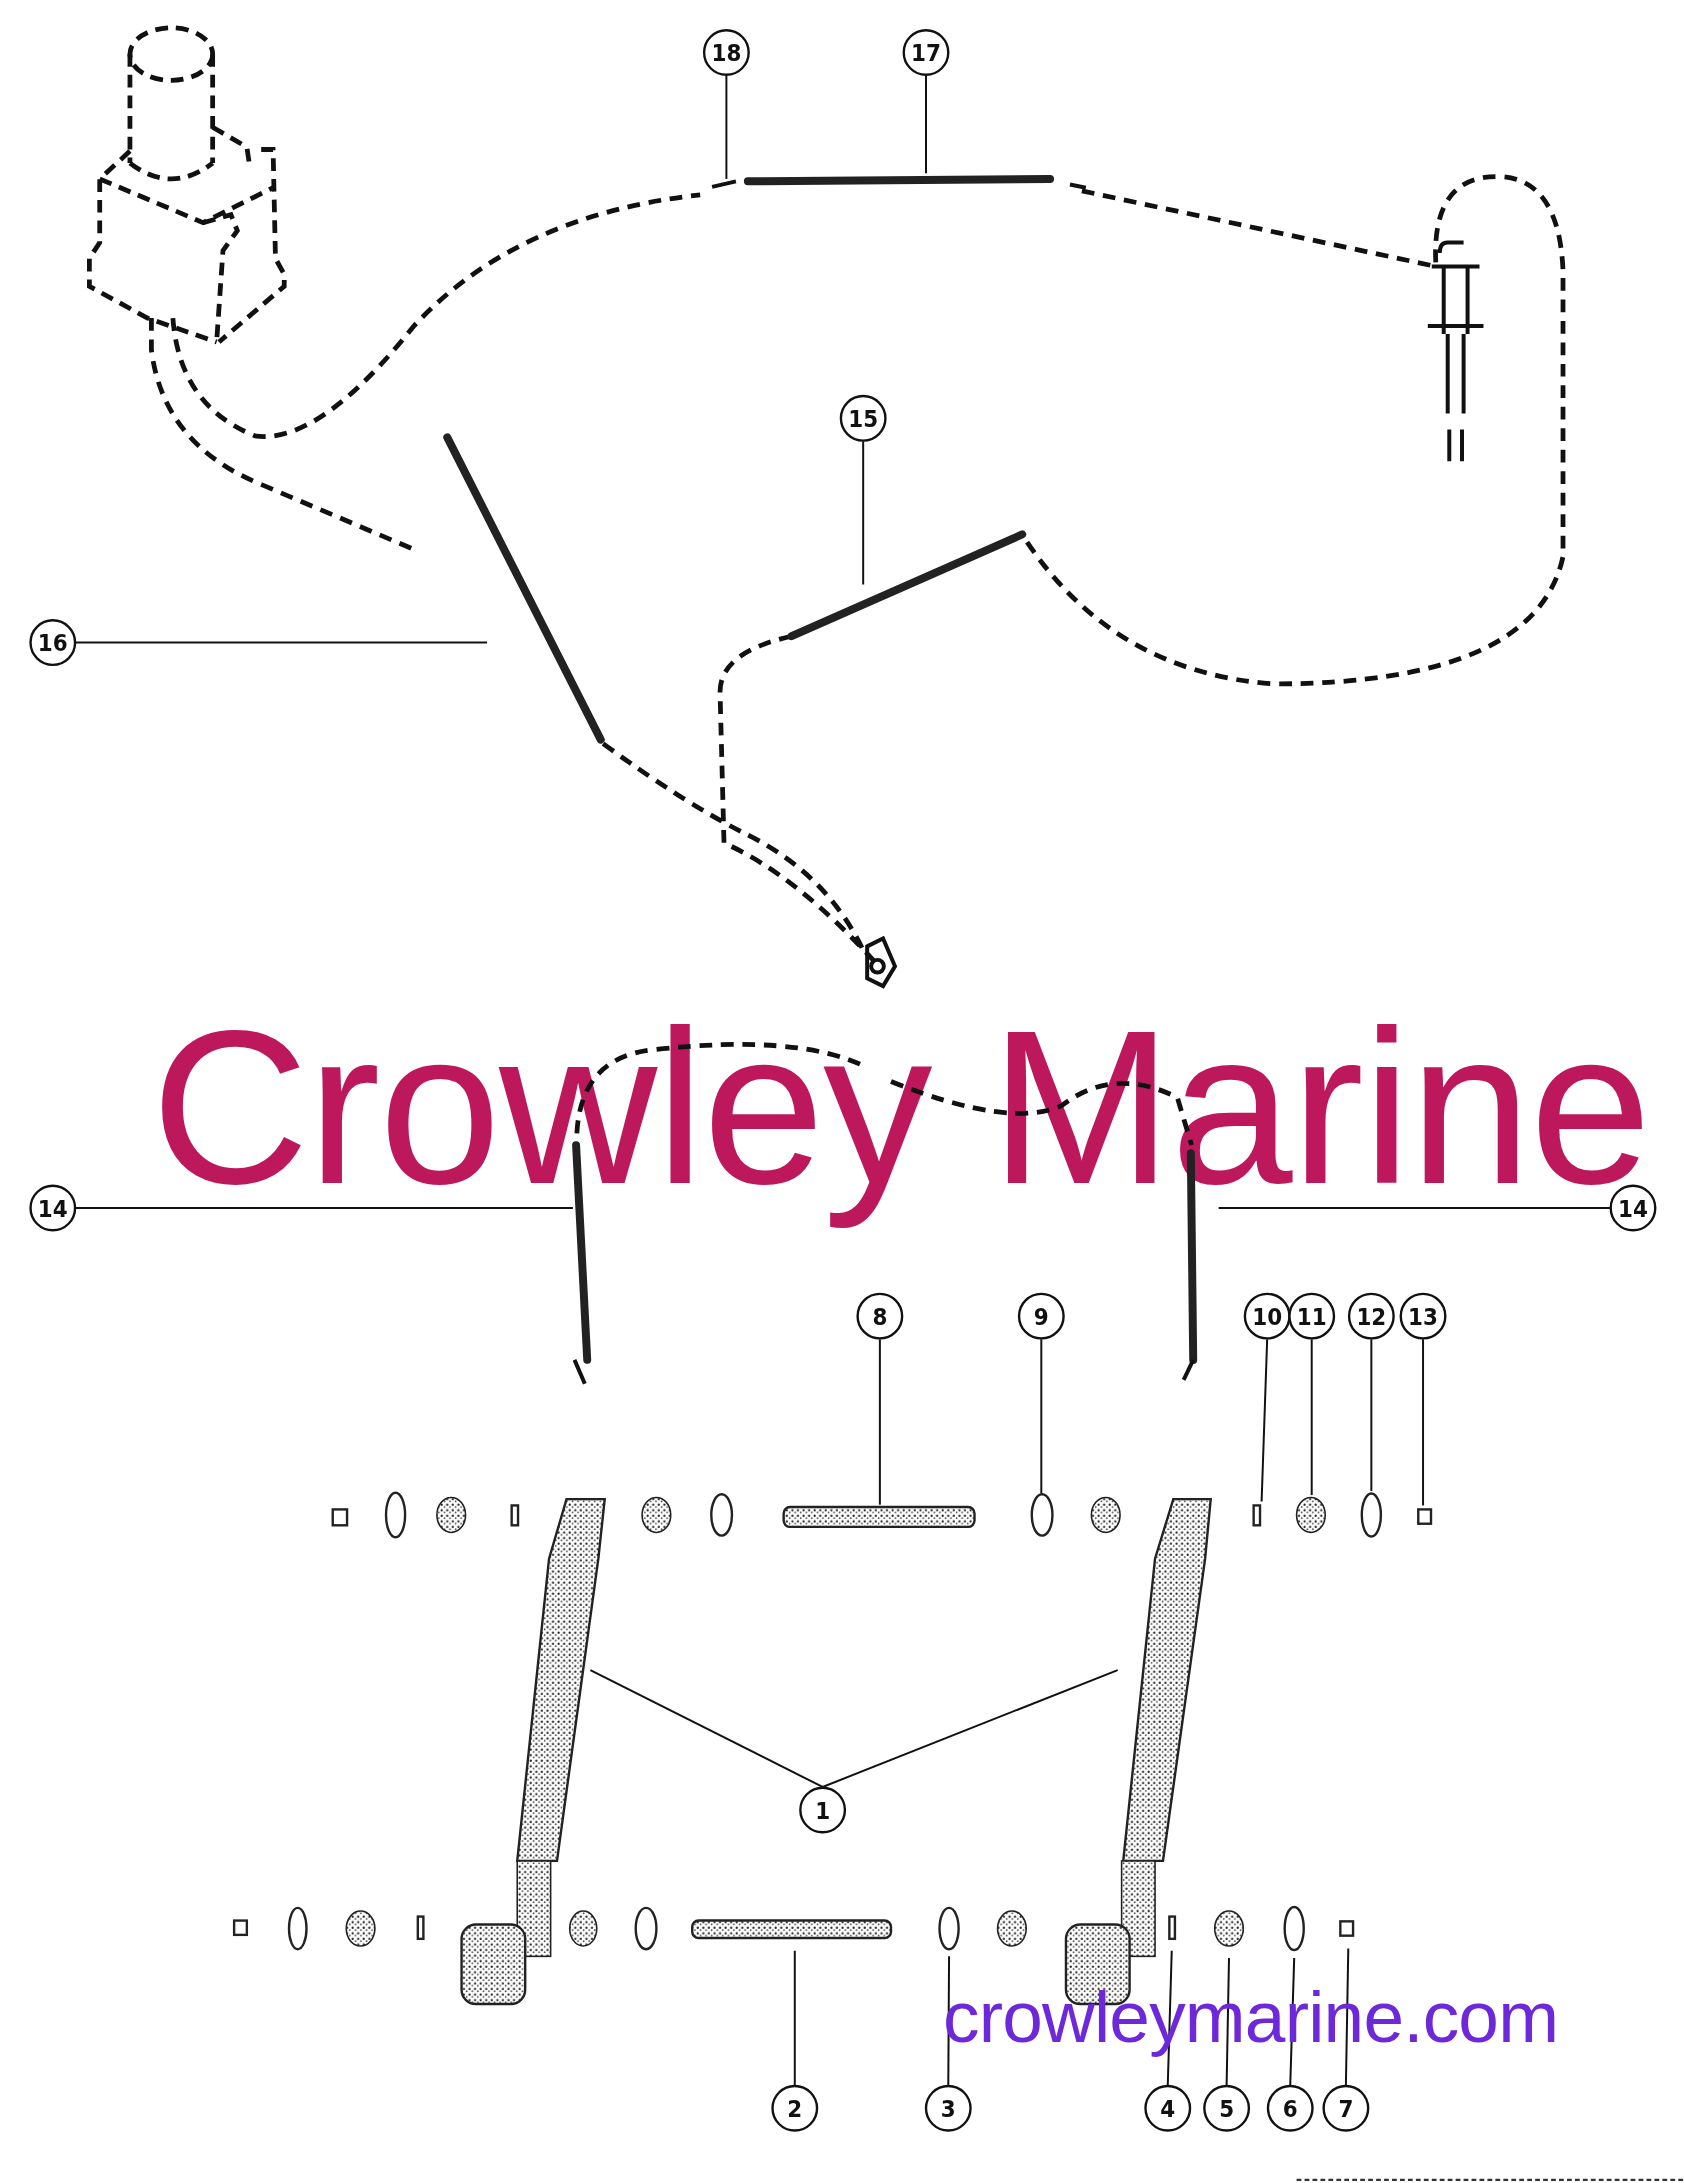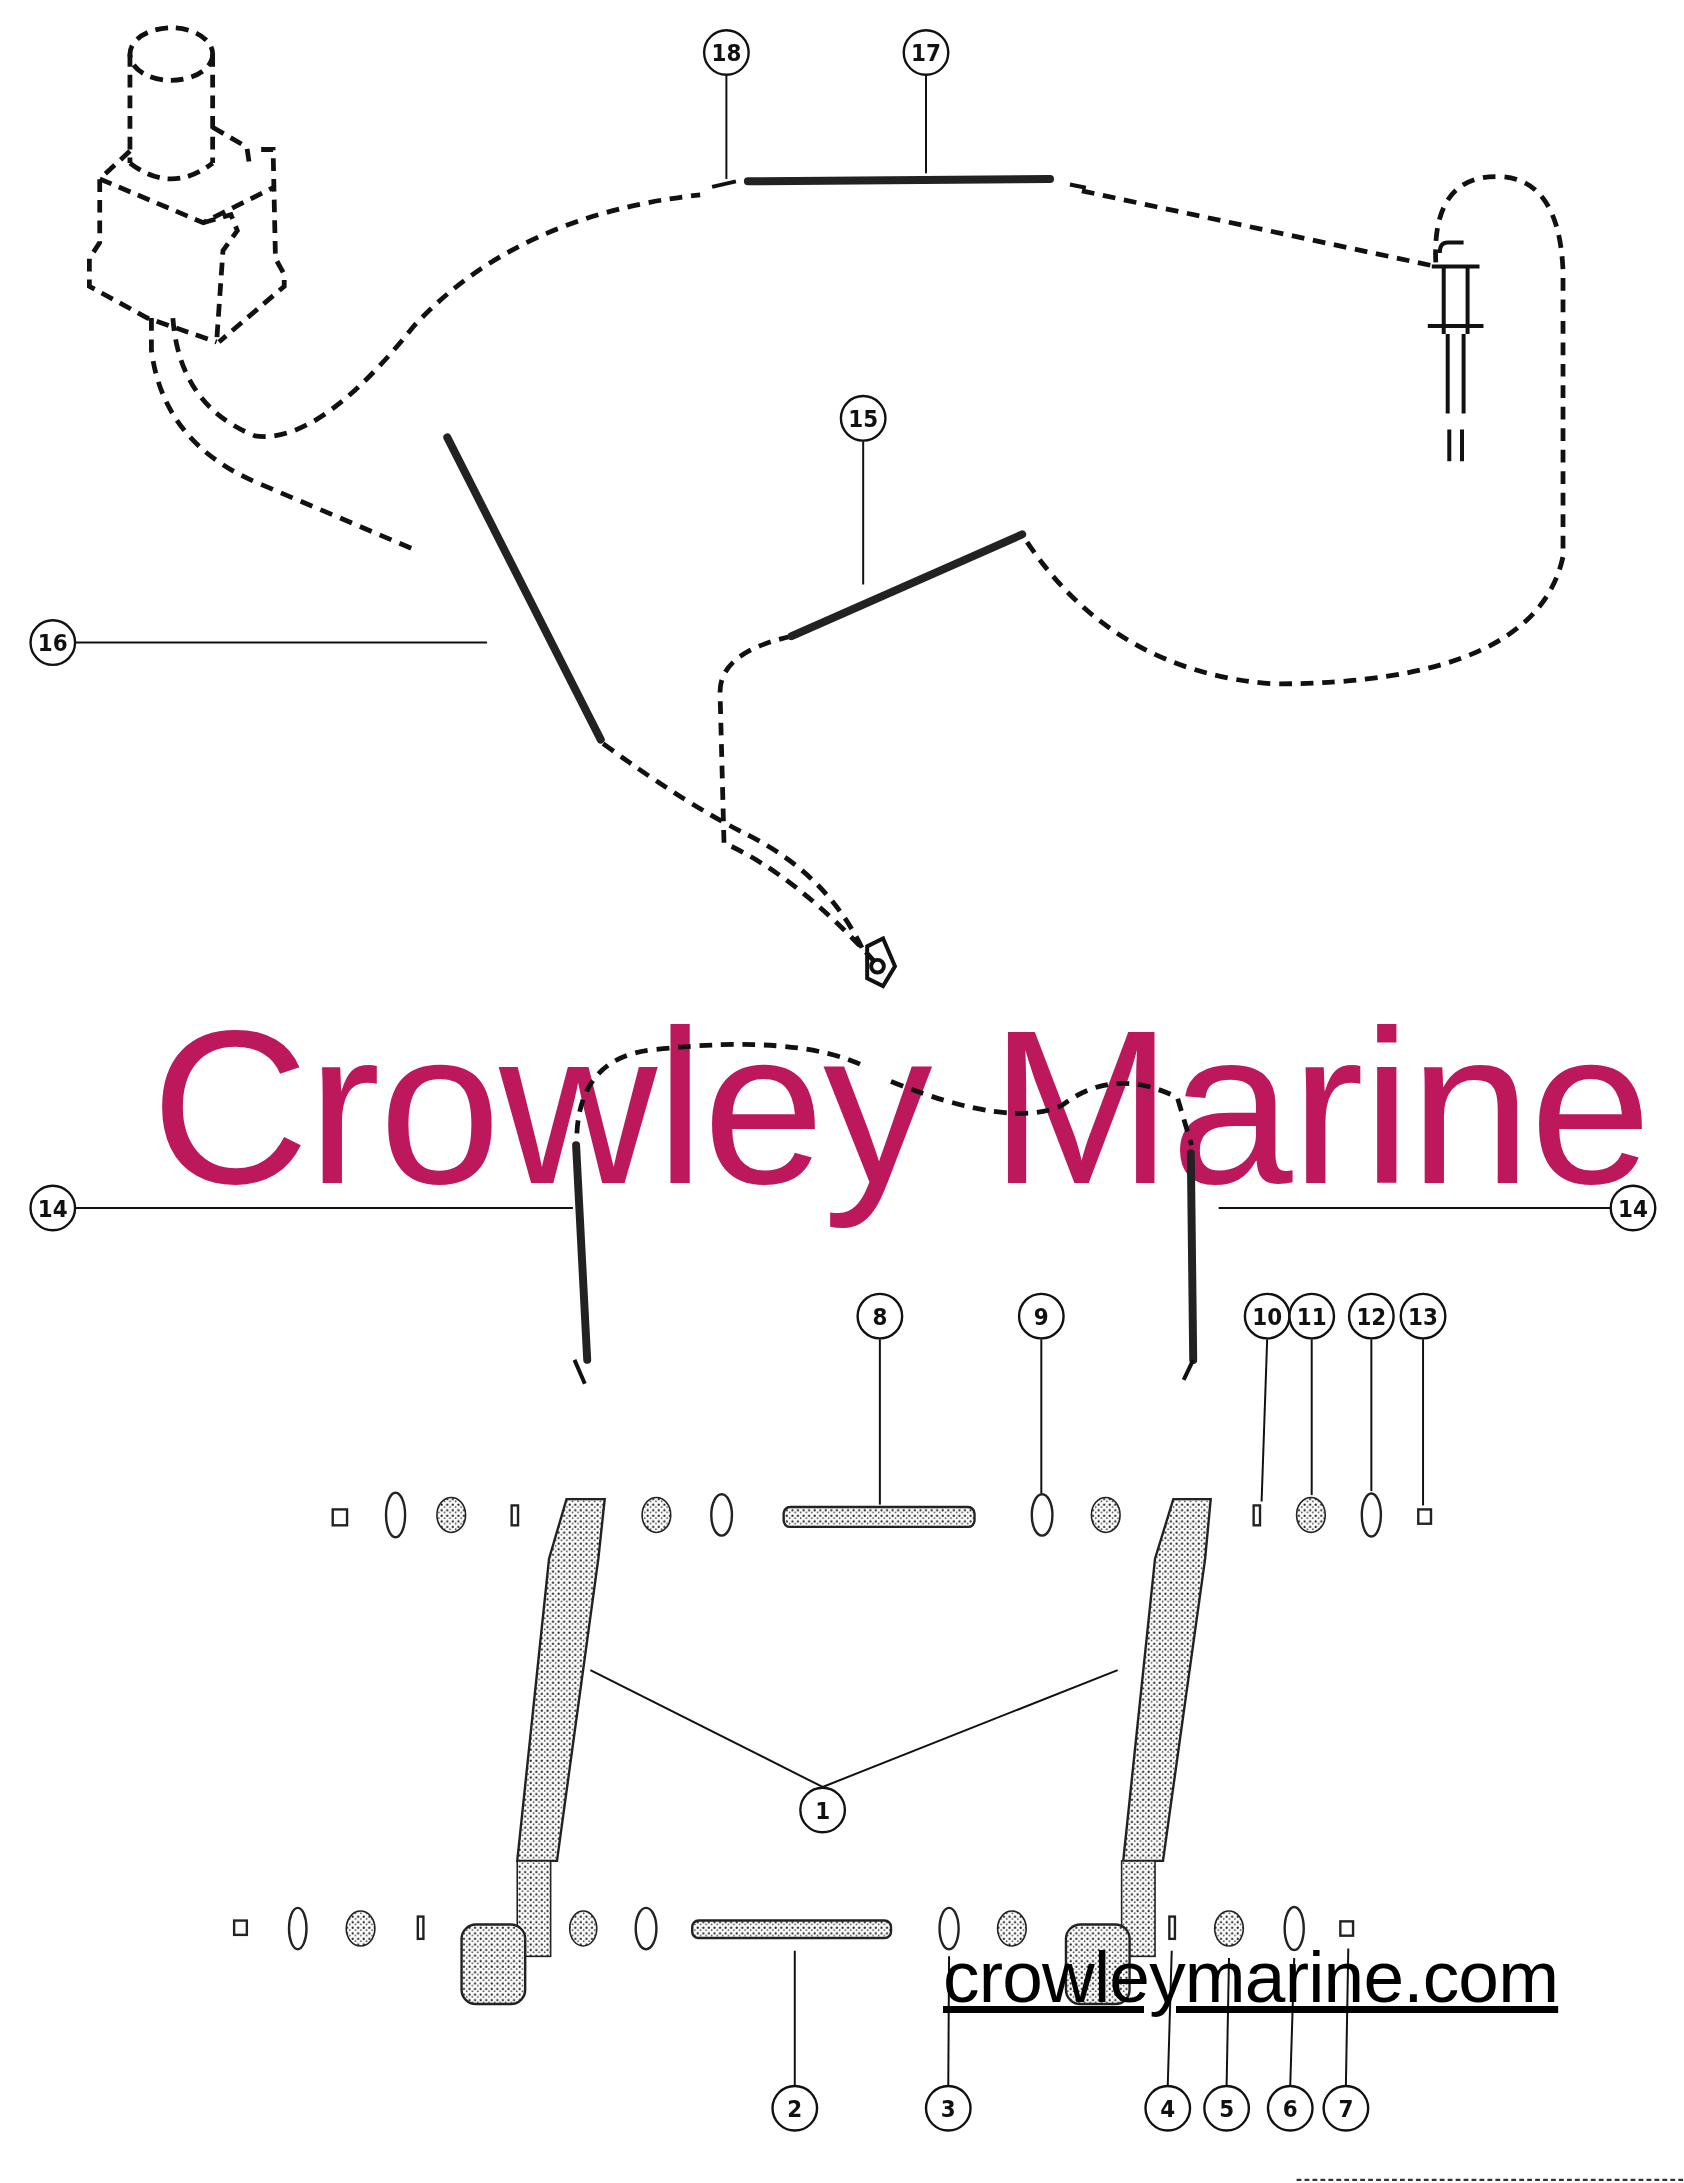--- a/index.html
+++ b/index.html
@@ -1,20 +1,20 @@
 <!DOCTYPE html>
 <html style="font-size:12.7px"><head>
 <meta charset="utf-8">
 <style>
   html, body { margin: 0; padding: 0; background: #ffffff; }
   body { width: 1685px; height: 2183px; position: relative; overflow: hidden; font-family: "Liberation Sans", sans-serif; }
   #diagram { position: absolute; left: 0; top: 0; width: 1685px; height: 2183px; }
   .callout-num { font-family: "DejaVu Sans Condensed", "DejaVu Sans", sans-serif; font-weight: bold; font-size: 30px; fill: #111; }
   .watermark-big { position: absolute; left: 151px; top: 998px; font-size: 219px; color: #be185d; letter-spacing: -1.6px; white-space: nowrap; line-height: 1; }
-  .watermark-url { position: absolute; left: 943px; top: 1940px; font-size: 73px; color: #000000; white-space: nowrap; line-height: 1; letter-spacing: -0.8px; text-decoration: underline; }
+  .watermark-url { position: absolute; left: 943px; top: 1980px; font-size: 73px; color: #6d28d9; white-space: nowrap; line-height: 1; letter-spacing: -0.8px; }
 </style>
 </head>
 <body>
 
 <div class="watermark-big">Crowley Marine</div>
 
 <svg id="diagram" viewBox="0 0 2118 2745" xmlns="http://www.w3.org/2000/svg">
   <defs>
     <pattern id="stipple" width="7" height="7" patternUnits="userSpaceOnUse">
       <rect width="7" height="7" fill="#fff"></rect>

